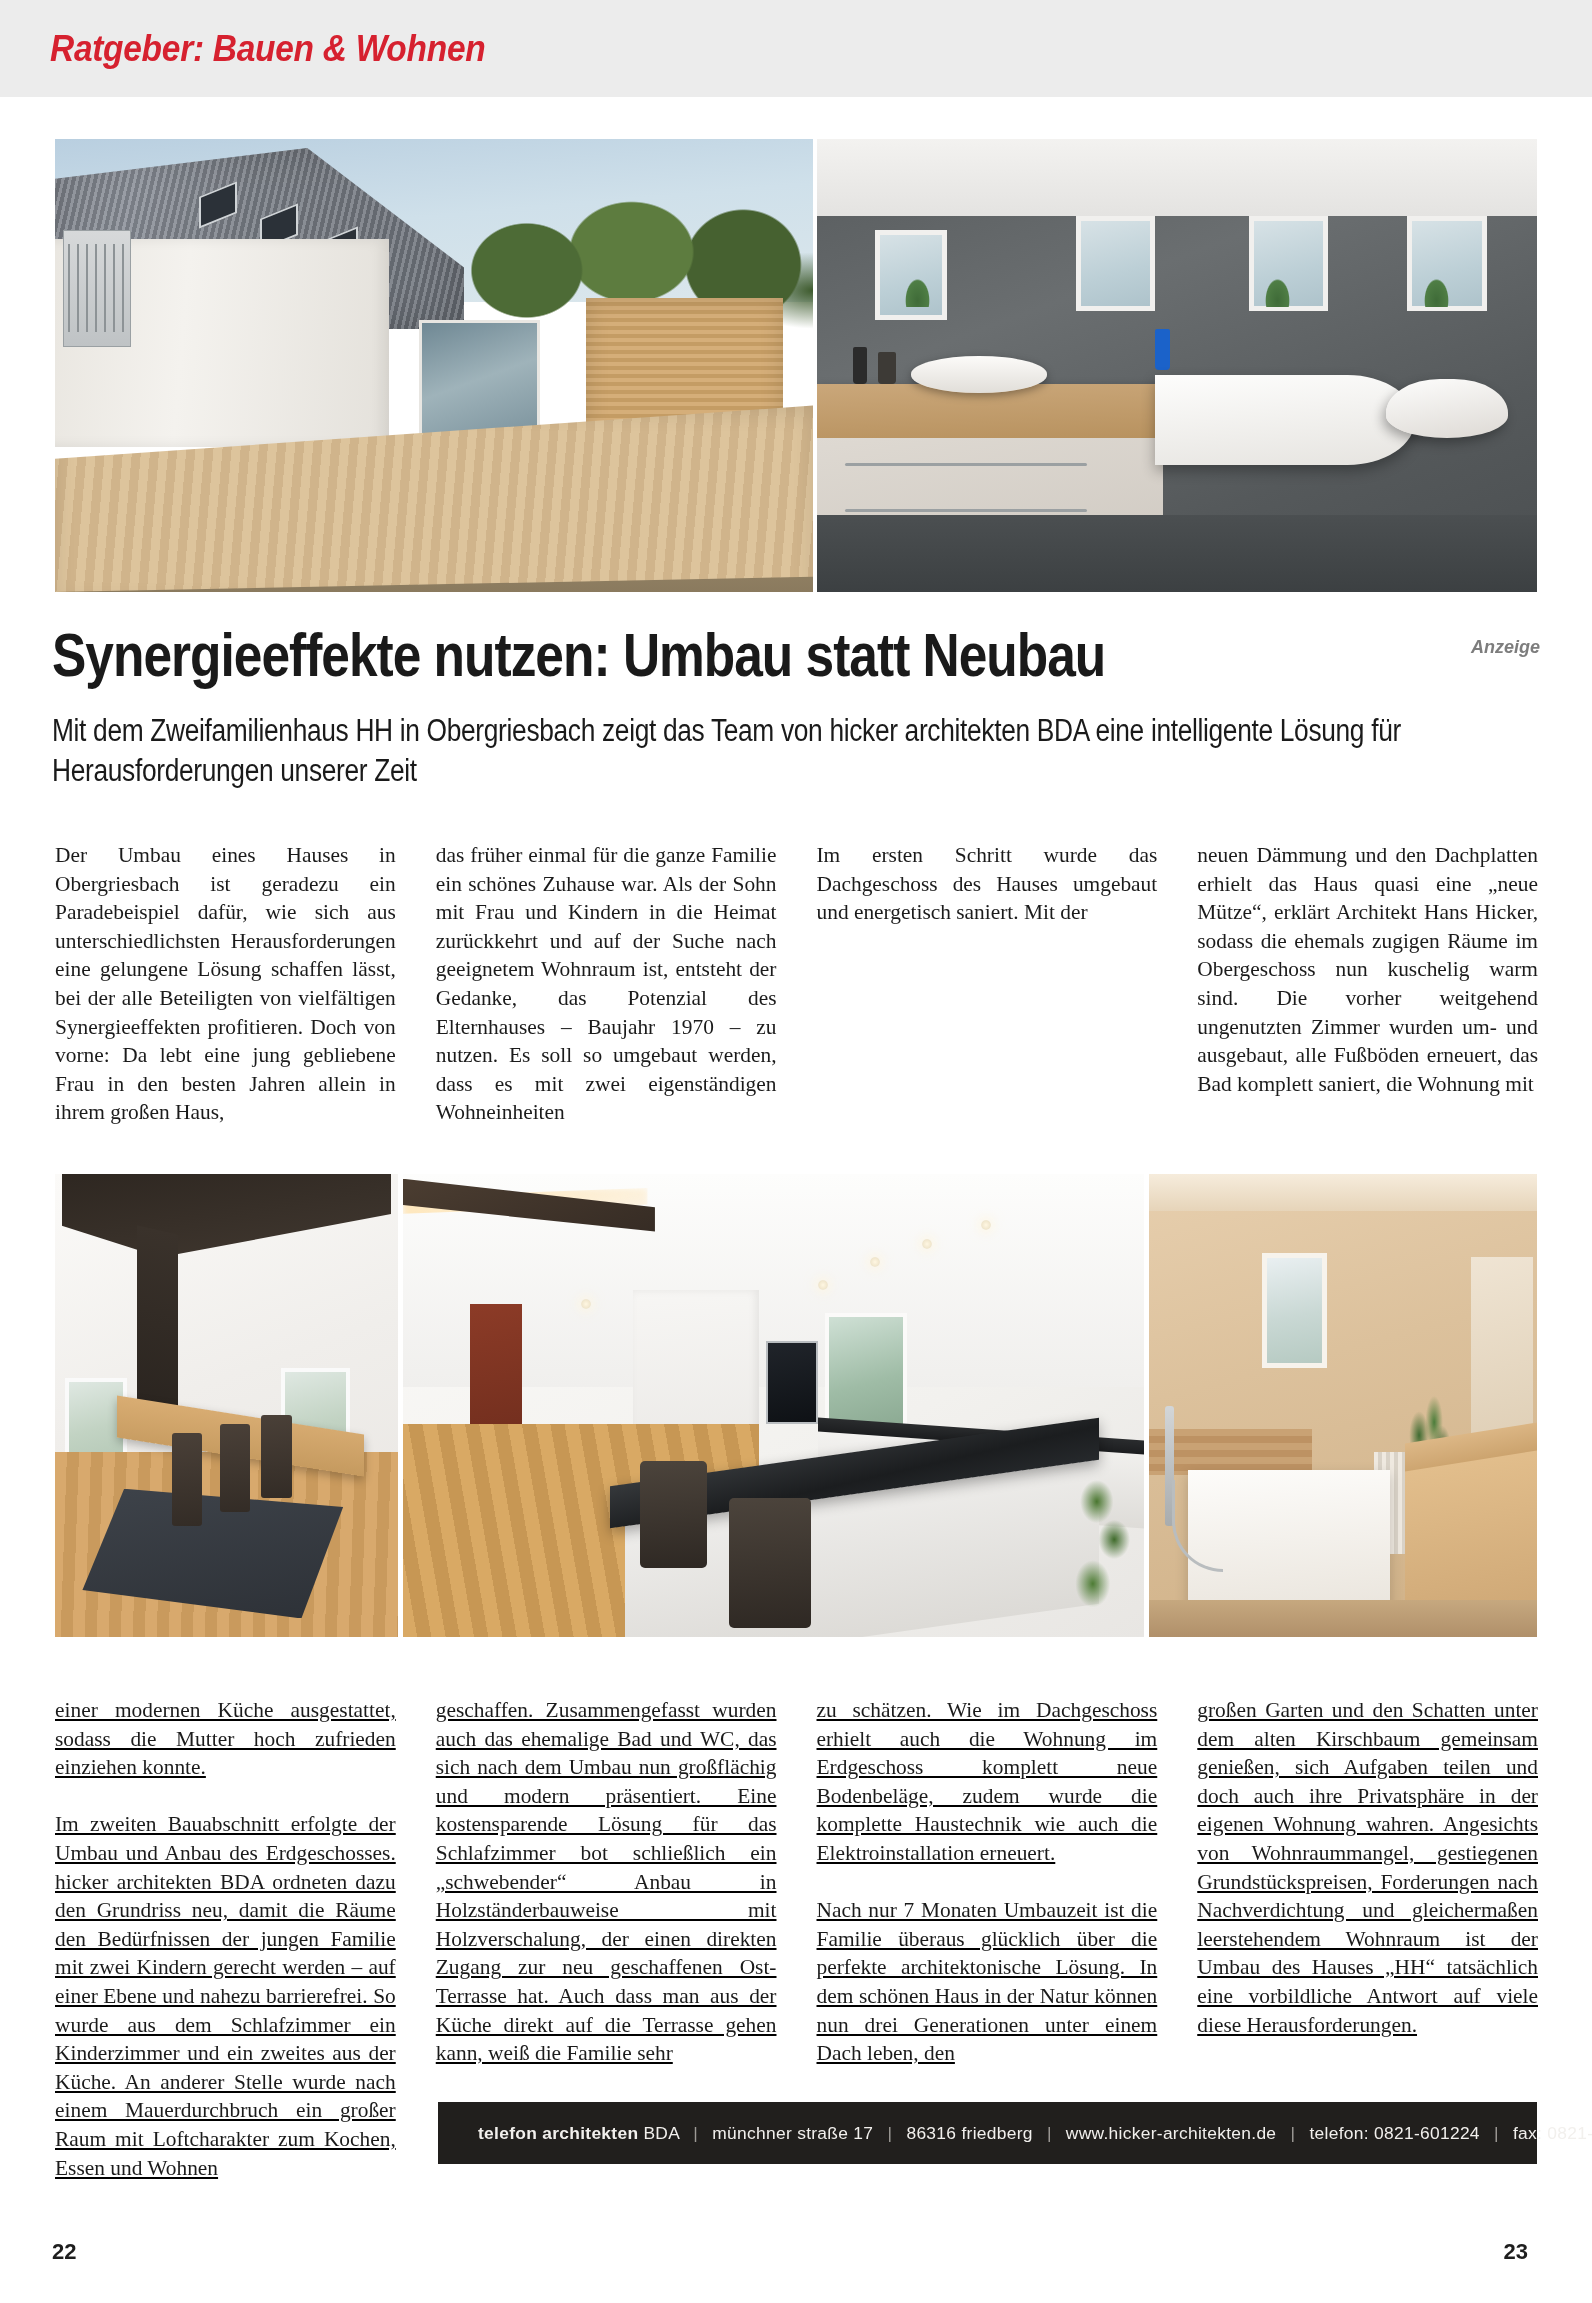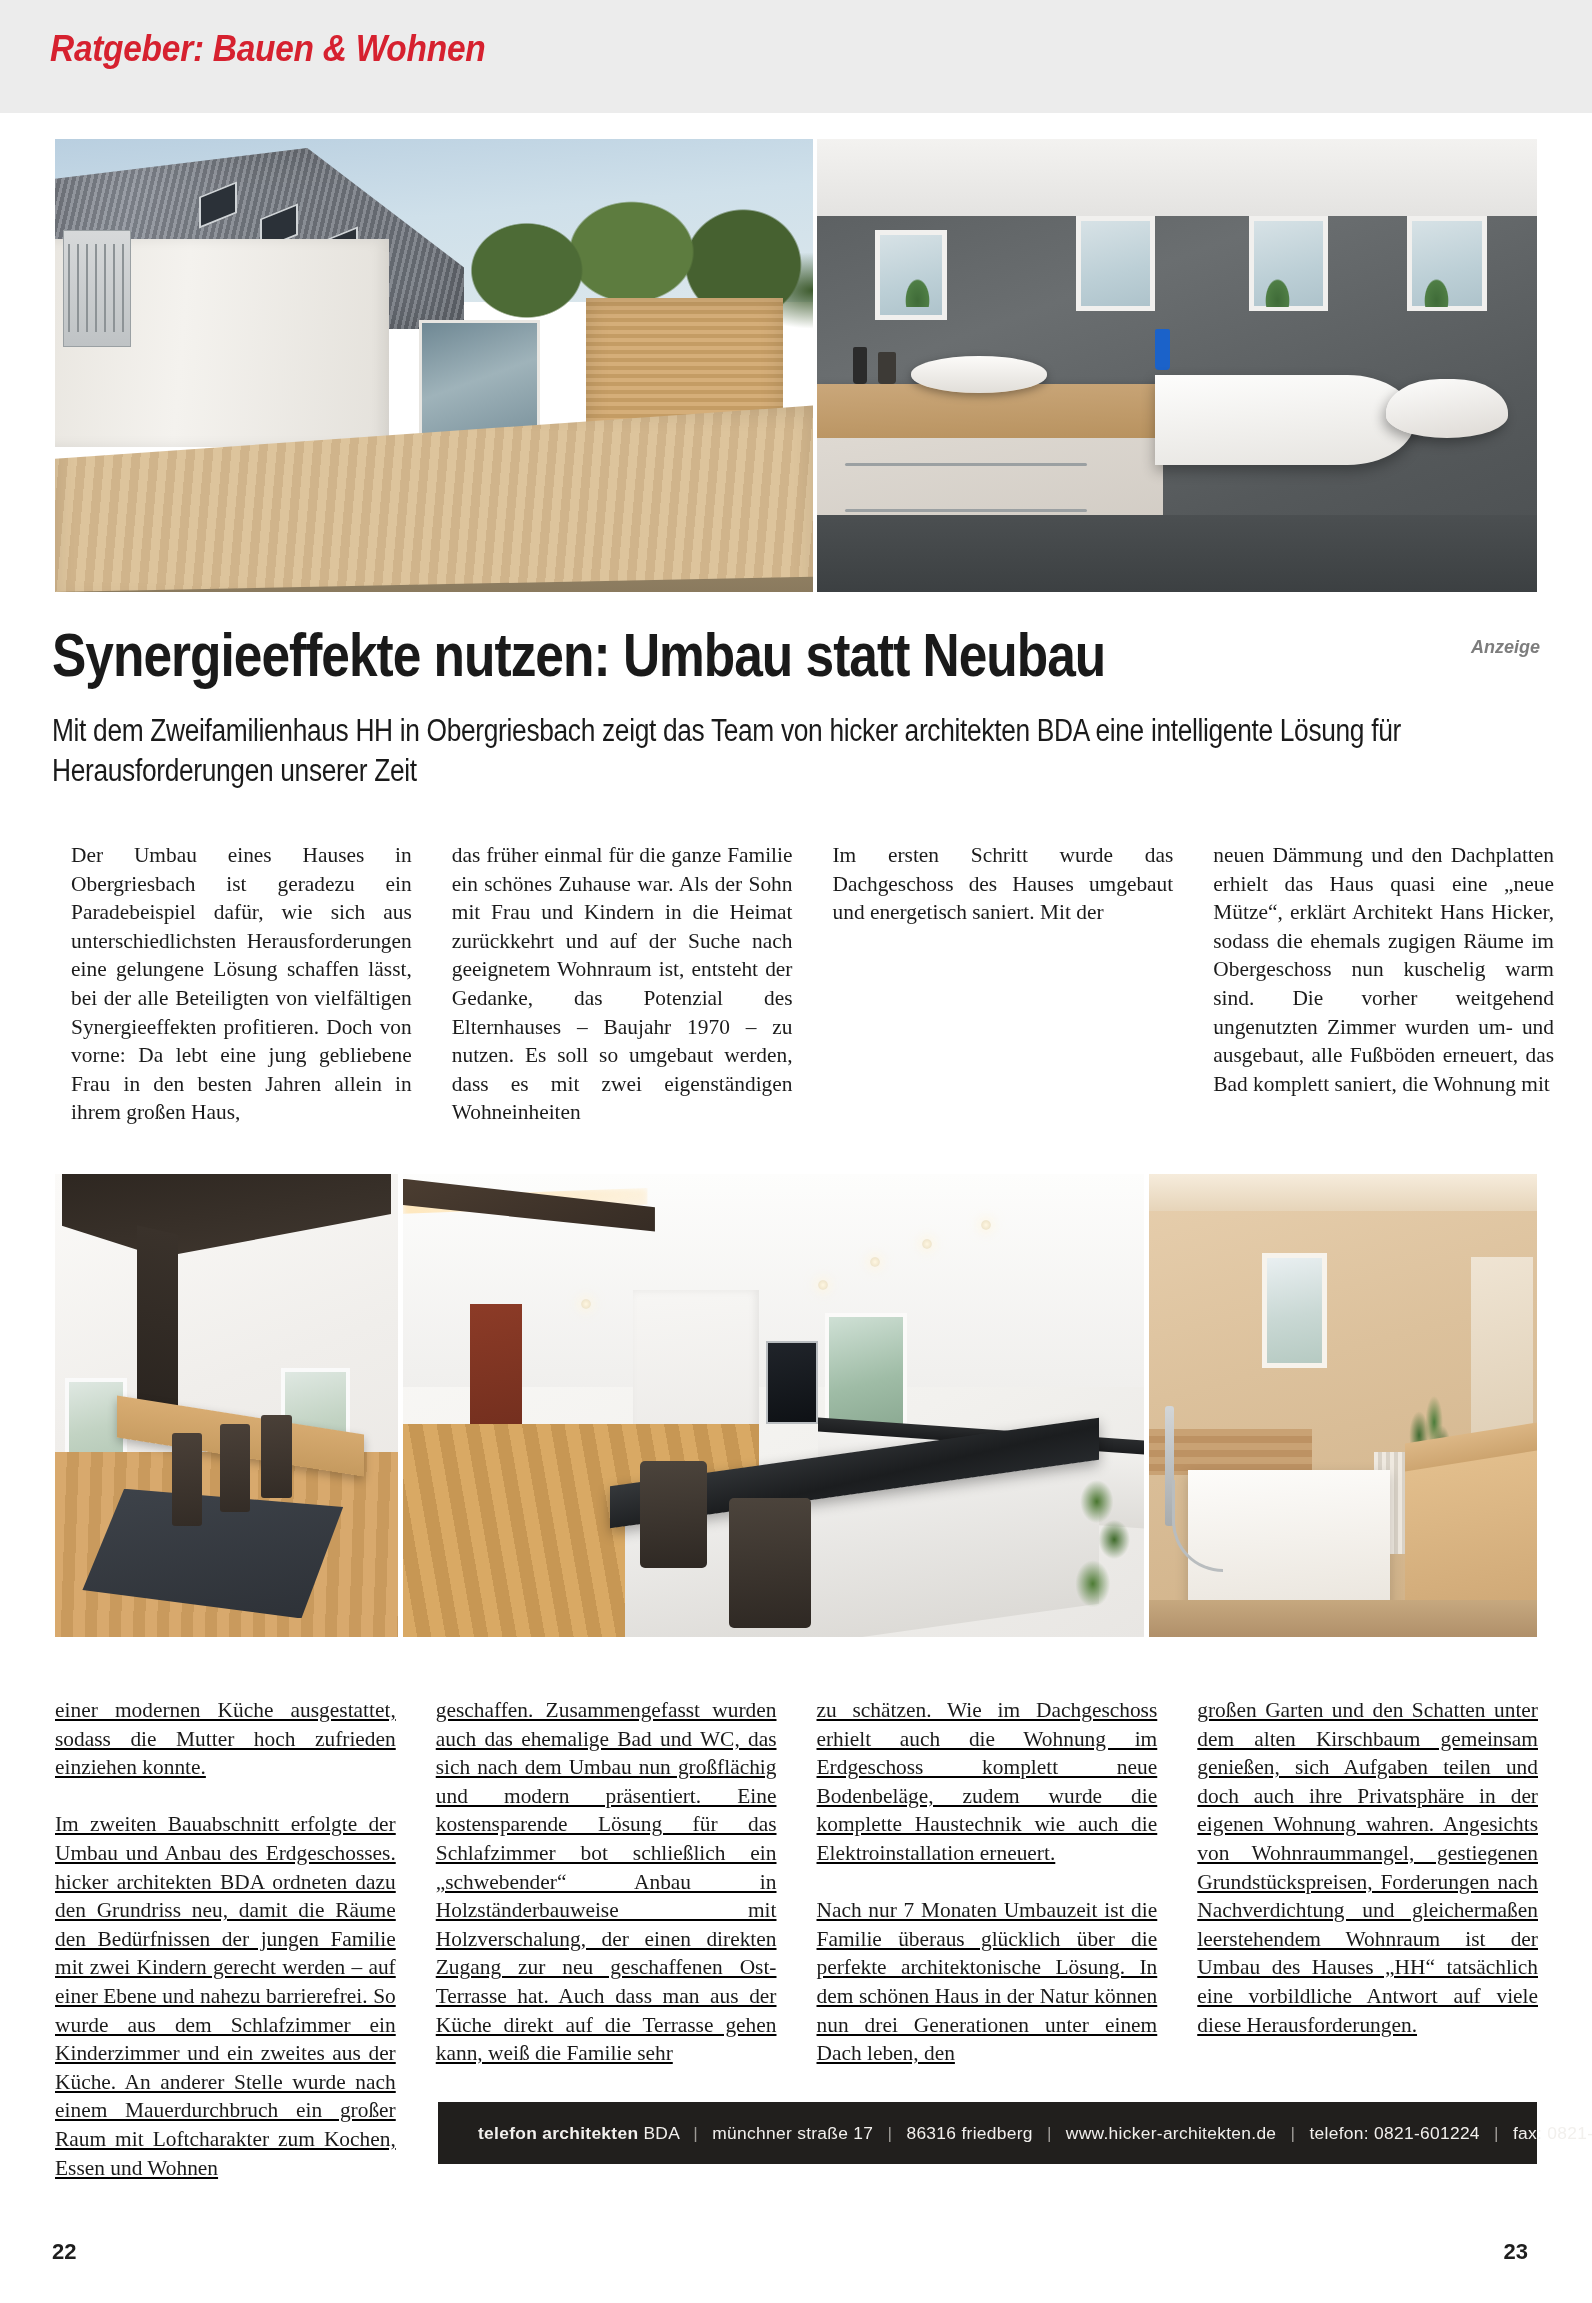--- a/index.html
+++ b/index.html
@@ -11,21 +11,21 @@
     font-family: "Liberation Serif", serif;
     overflow: hidden;
     position: relative;
   }
 
   
   .rubric-band {
     position: absolute;
     top: 0; left: 0;
     width: 1592px;
-    height: 113px;
+    height: 97px;
     background: #ececec;
   }
   .rubric-title {
     position: absolute;
     left: 50px;
     top: 28px;
     font-family: "Liberation Sans", sans-serif;
     font-weight: bold;
     font-style: italic;
     font-size: 36px;
@@ -212,21 +212,21 @@
 
   
   .cols {
     position: absolute;
     left: 55px;
     width: 1483px;
     display: grid;
     grid-template-columns: repeat(4, 1fr);
     column-gap: 40px;
   }
-  .cols.upper { top: 841px; height: 313px; margin-left: 16px; }
+  .cols.upper { top: 841px; height: 313px; }
   .cols.lower { top: 1696px; height: 393px; text-decoration: underline; }
 
   .col {
     font-family: "Liberation Serif", serif;
     font-size: 21.4px;
     line-height: 28.6px;
     color: #1b1b1b;
     text-align: justify;
     hyphens: manual;
   }

